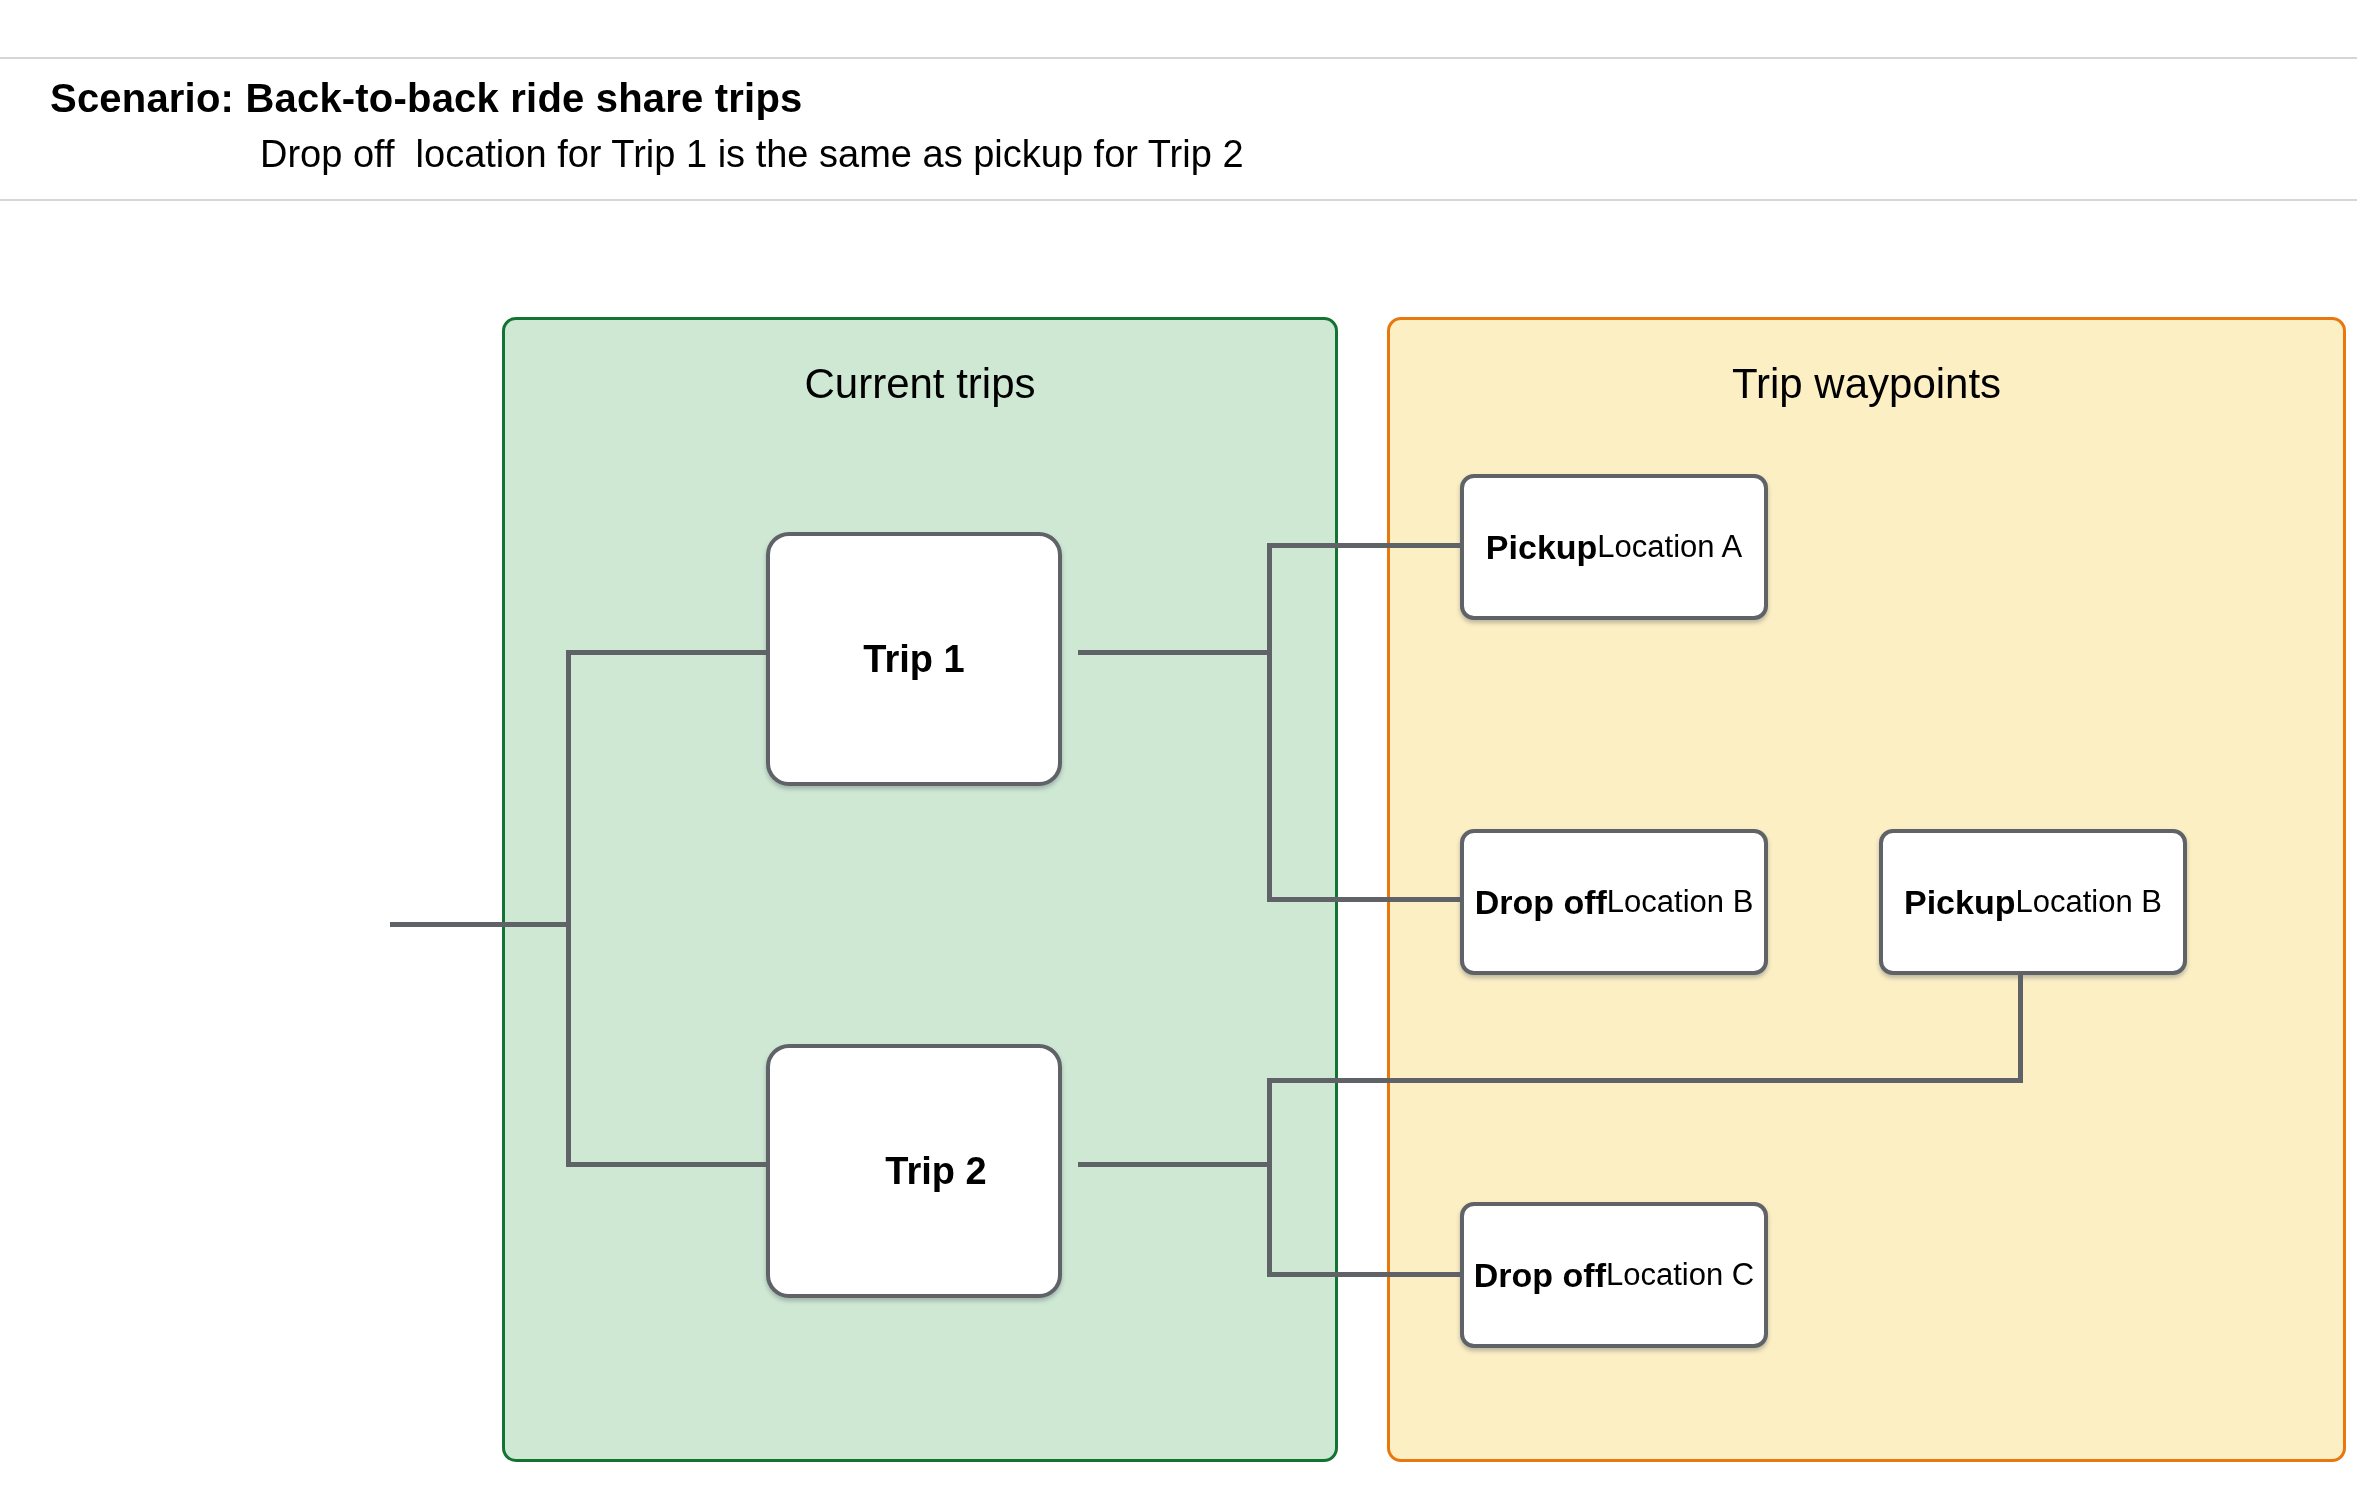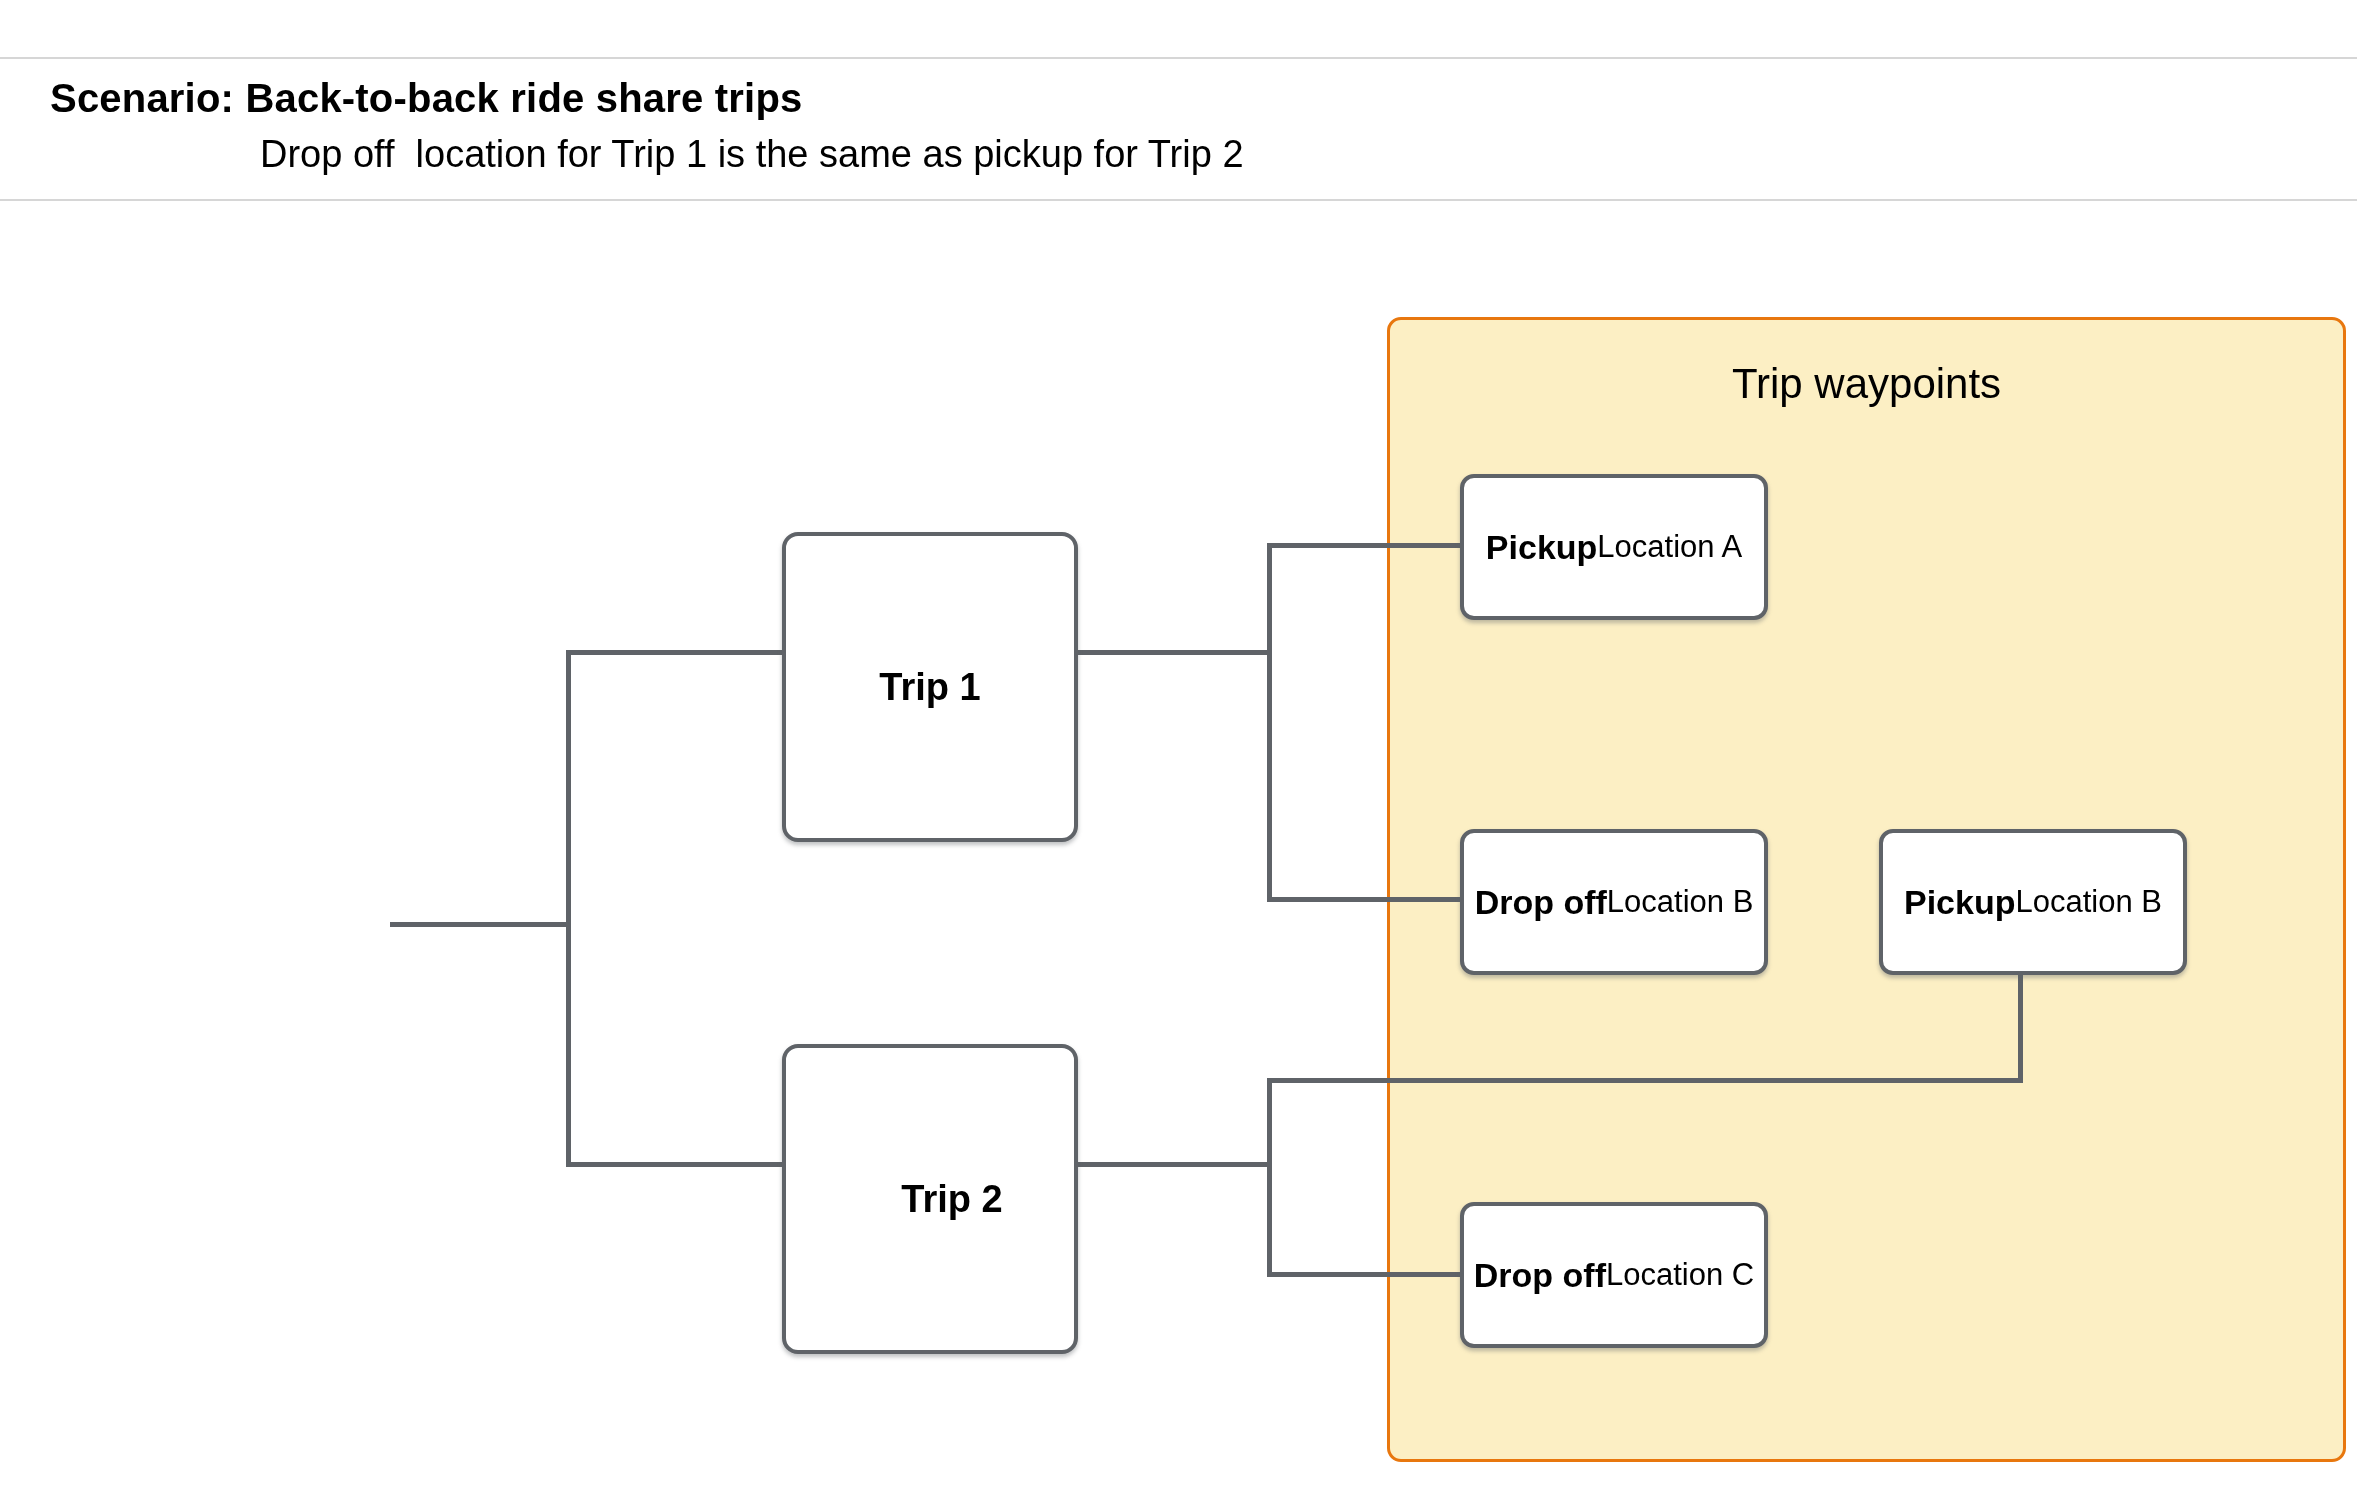--- a/index.html
+++ b/index.html
@@ -48,21 +48,21 @@
 
   .node{
     position:absolute;z-index:3;
     background:#ffffff;
     border:4px solid #5f6368;border-radius:16px;
     box-sizing:border-box;
     display:flex;flex-direction:row;
     align-items:center;justify-content:center;
     box-shadow:0 3px 4px rgba(95,99,104,.4);
   }
-  .trip-node{left:782px;width:296px;height:310px;}
+  .trip-node{left:766px;width:296px;height:254px;border-radius:23px;}
   #node-trip-1{top:532px;}
   #node-trip-2{top:1044px;padding-left:44px;}
   .trip-label{font-size:38px;font-weight:bold;}
 
   .waypoint-node{width:308px;height:146px;border-radius:14px;}
   #node-pickup-a{left:1460px;top:474px;}
   #node-dropoff-b{left:1460px;top:829px;}
   #node-pickup-b{left:1879px;top:829px;}
   #node-dropoff-c{left:1460px;top:1202px;}
   .wp-type{font-size:34px;font-weight:bold;line-height:1.2;}
@@ -82,20 +82,23 @@
 
 <div id="canvas">
 
   <div class="divider" id="divider-top"></div>
 
   <div class="page-title">Scenario: Back-to-back ride share trips</div>
   <div class="page-subtitle">Drop off  location for Trip 1 is the same as pickup for Trip 2</div>
 
   <div class="divider" id="divider-bottom"></div>
 
+  <div class="panel" id="panel-current-trips">
+    <div class="panel-title">Current trips</div>
+  </div>
 
   <div class="panel" id="panel-trip-waypoints">
     <div class="panel-title">Trip waypoints</div>
   </div>
 
   <div>
     <div class="line h" style="left:390px;top:922px;width:181px;"></div>
     <div class="line v" style="left:566px;top:650px;height:517px;"></div>
     <div class="line h" style="left:569px;top:650px;width:215px;"></div>
     <div class="line h" style="left:569px;top:1162px;width:215px;"></div>

